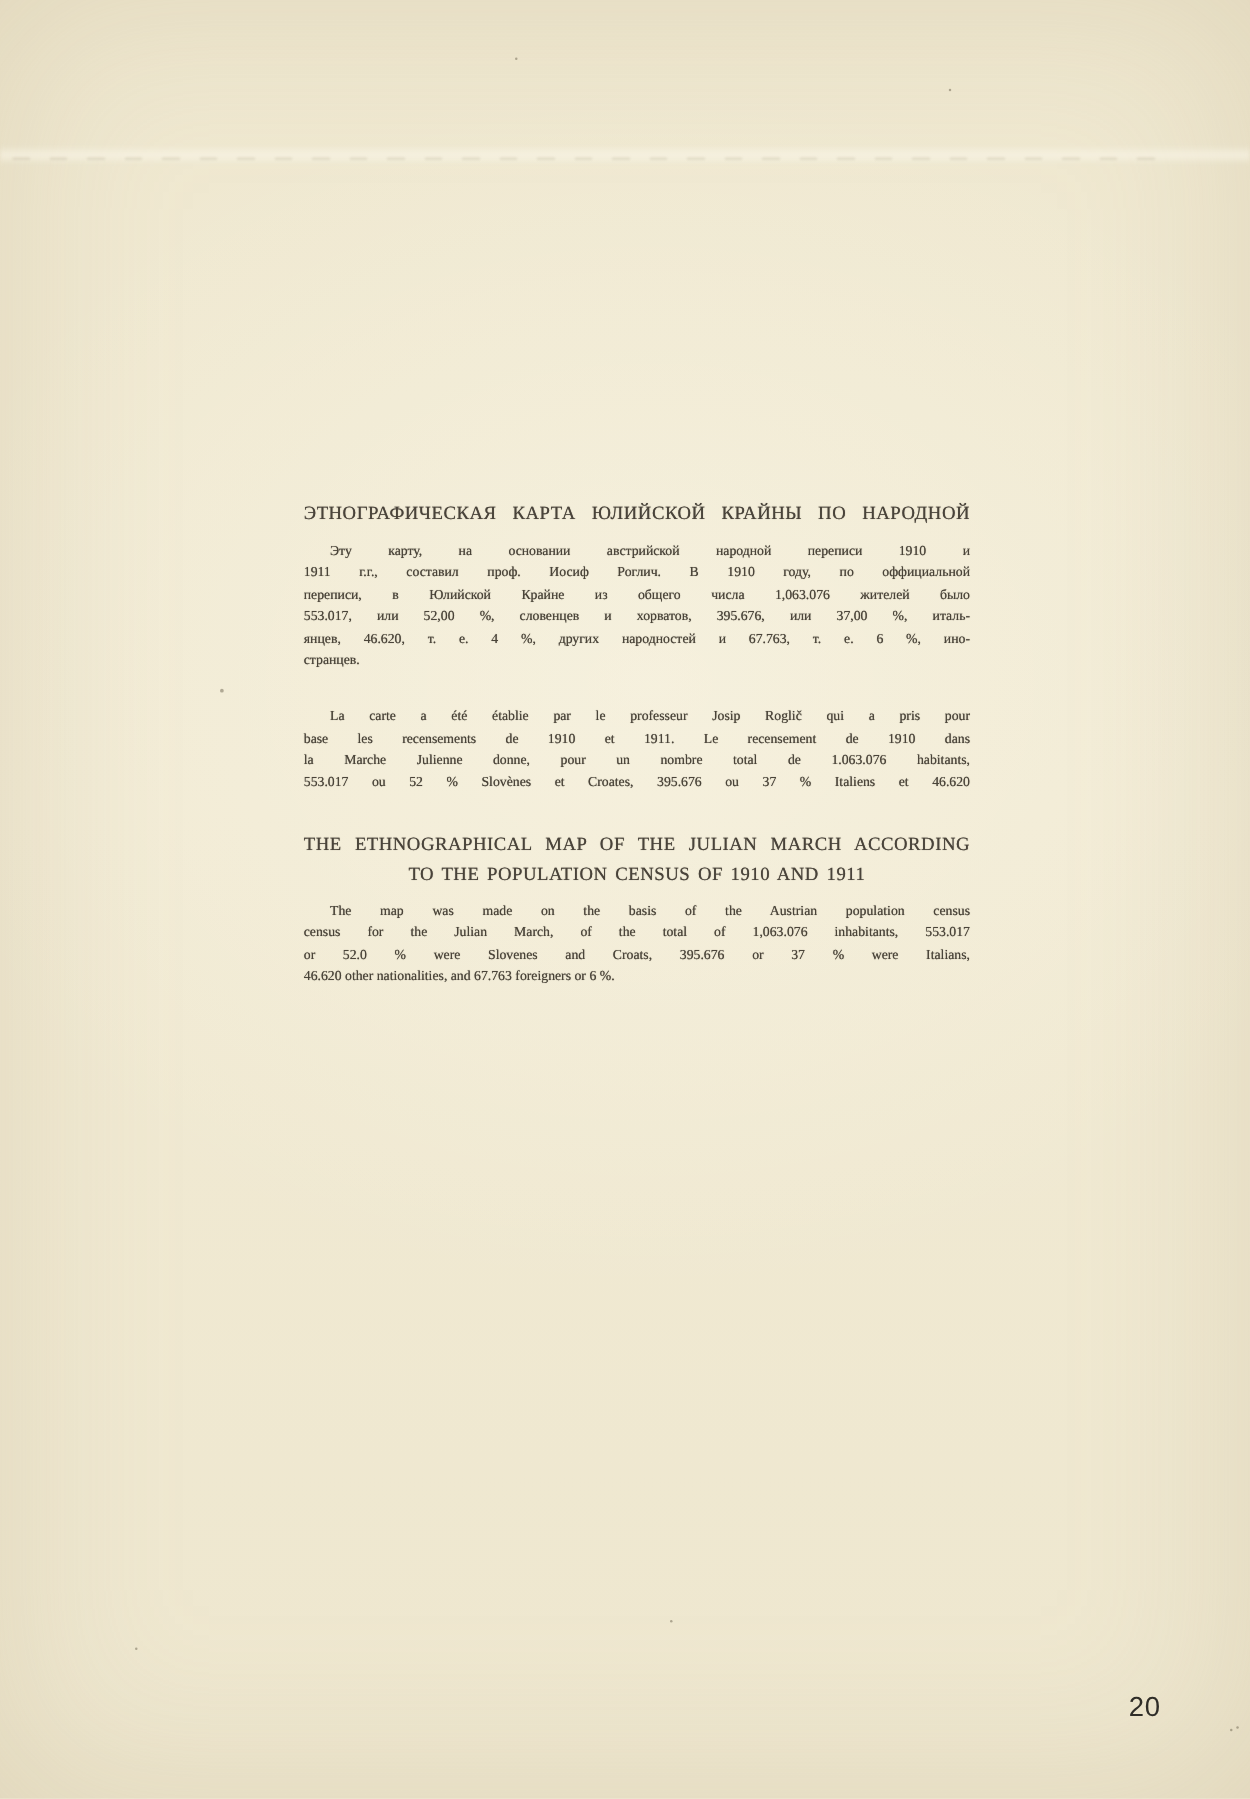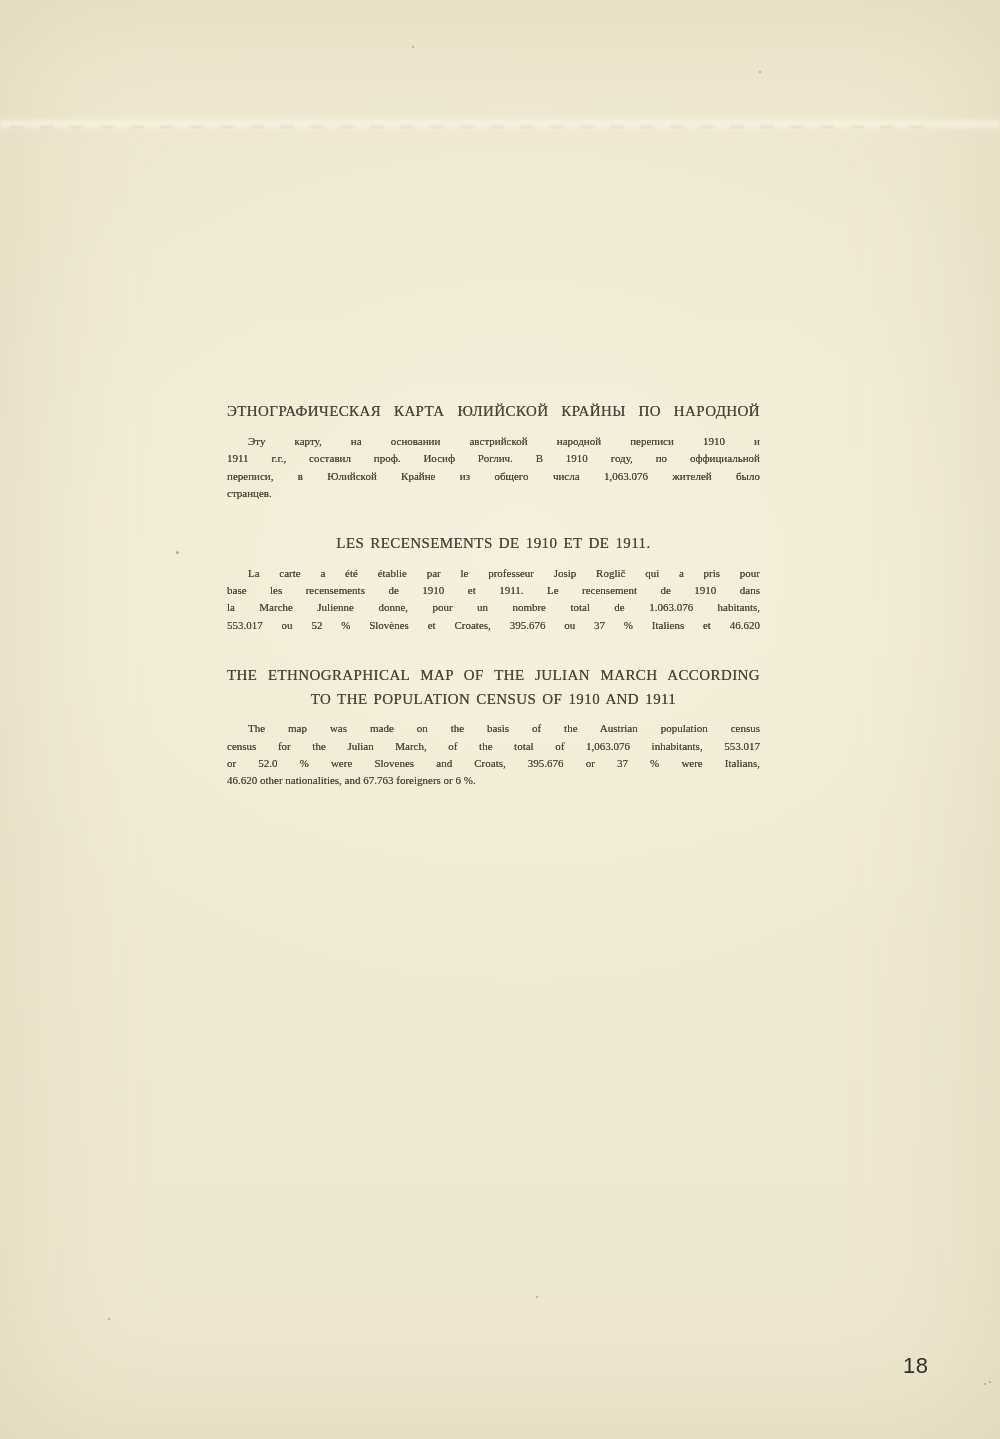--- a/index.html
+++ b/index.html
@@ -28,21 +28,21 @@
     position: absolute;
     left: 10px; top: 126px;
     width: 930px; height: 2px;
     background: repeating-linear-gradient(90deg, rgba(150,140,115,0.18) 0 14px, rgba(150,140,115,0) 14px 30px);
     filter: blur(0.8px);
   }
   .speck { position: absolute; border-radius: 50%; background: rgba(96,86,66,0.45); }
 
   .text-col {
     position: absolute;
-    left: 227px;
+    left: 243px;
     top: 396px;
     width: 533px;
     text-shadow: 0 0 0.6px rgba(74,68,57,0.85);
   }
   .title {
     font-size: 15px;
     line-height: 24px;
     letter-spacing: 0.4px;
     word-spacing: 2px;
     color: #49433a;
@@ -91,27 +91,28 @@
   <div class="text-col">
 
     <div class="section">
       <div class="title ru-title">
         <div class="title-just">ЭТНОГРАФИЧЕСКАЯ КАРТА ЮЛИЙСКОЙ КРАЙНЫ ПО НАРОДНОЙ</div>
       </div>
       <div class="para ru-para">
         <div class="pline first">Эту карту, на основании австрийской народной переписи 1910 и</div>
         <div class="pline">1911 г.г., составил проф. Иосиф Роглич. В 1910 году, по оффициальной</div>
         <div class="pline">переписи, в Юлийской Крайне из общего числа 1,063.076 жителей было</div>
+        <div class="pline">553.017, или 52,00 %, словенцев и хорватов, 395.676, или 37,00 %, италь-</div>
+        <div class="pline">янцев, 46.620, т. е. 4 %, других народностей и 67.763, т. е. 6 %, ино-</div>
         <div class="pline last">странцев.</div>
       </div>
     </div>
 
     <div class="section">
       <div class="title fr-title">
-        <div class="title-center">LES RECENSEMENTS DE 1910 ET DE 1911.</div>
       </div>
       <div class="para fr-para">
         <div class="pline first">La carte a été établie par le professeur Josip Roglič qui a pris pour</div>
         <div class="pline">base les recensements de 1910 et 1911. Le recensement de 1910 dans</div>
         <div class="pline">la Marche Julienne donne, pour un nombre total de 1.063.076 habitants,</div>
         <div class="pline">553.017 ou 52 % Slovènes et Croates, 395.676 ou 37 % Italiens et 46.620</div>
       </div>
     </div>
 
     <div class="section">
@@ -122,15 +123,15 @@
       <div class="para en-para">
         <div class="pline first">The map was made on the basis of the Austrian population census</div>
         <div class="pline">census for the Julian March, of the total of 1,063.076 inhabitants, 553.017</div>
         <div class="pline">or 52.0 % were Slovenes and Croats, 395.676 or 37 % were Italians,</div>
         <div class="pline last">46.620 other nationalities, and 67.763 foreigners or 6 %.</div>
       </div>
     </div>
 
   </div>
 
-  <div class="pagenum">18</div>
+  <div class="pagenum">20</div>
 
 </div>
 
 </body></html>

